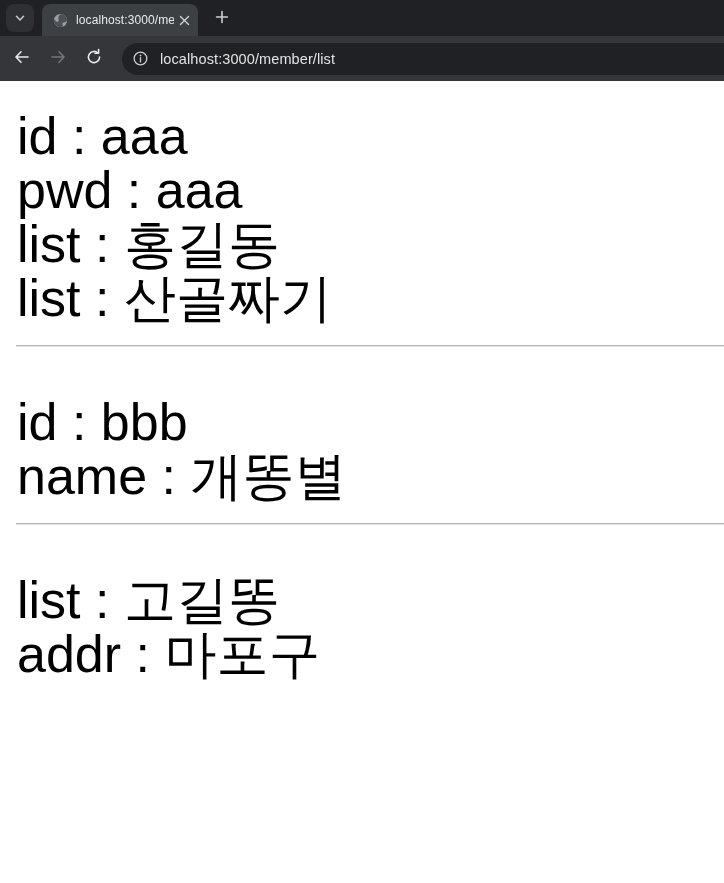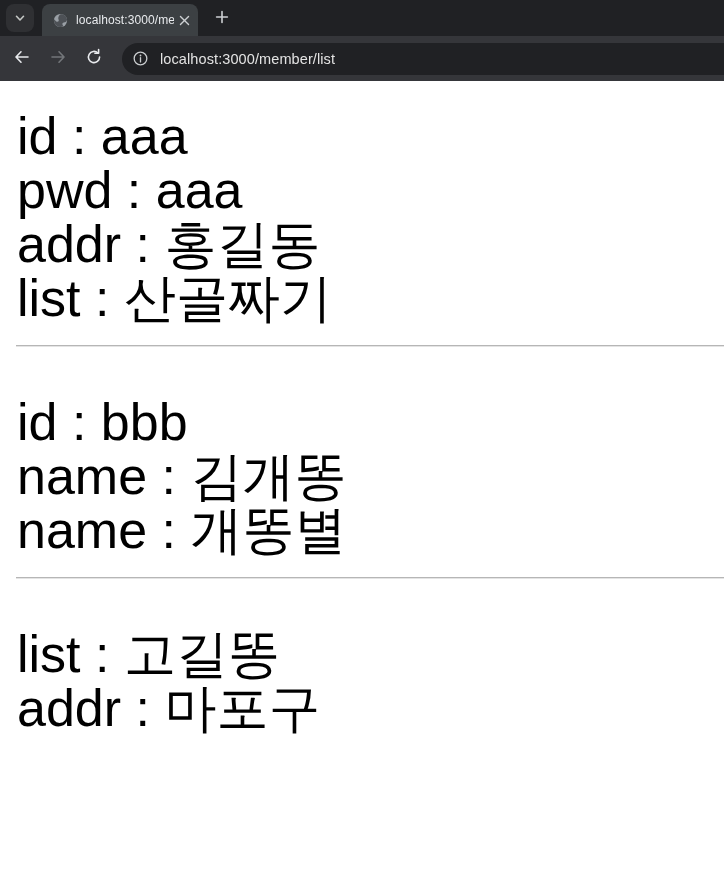--- a/index.html
+++ b/index.html
@@ -264,28 +264,27 @@
       <span class="omnibox-url">localhost:3000/member/list</span>
     </div>
   </div>
 
   <div class="viewport">
     <div class="member-list">
 
       <div class="member-record">
         <div class="record-line">id : aaa</div>
         <div class="record-line">pwd : aaa</div>
-        <div class="record-line">addr : 홍길동</div>
+        <div class="record-line">list : 홍길동</div>
         <div class="record-line">list : 산골짜기</div>
       </div>
       <hr class="record-sep">
 
       <div class="member-record">
         <div class="record-line">id : bbb</div>
-        <div class="record-line">name : 김개똥</div>
         <div class="record-line">name : 개똥별</div>
       </div>
       <hr class="record-sep">
 
       <div class="member-record">
         <div class="record-line">list : 고길똥</div>
         <div class="record-line">addr : 마포구</div>
       </div>
 
     </div>

